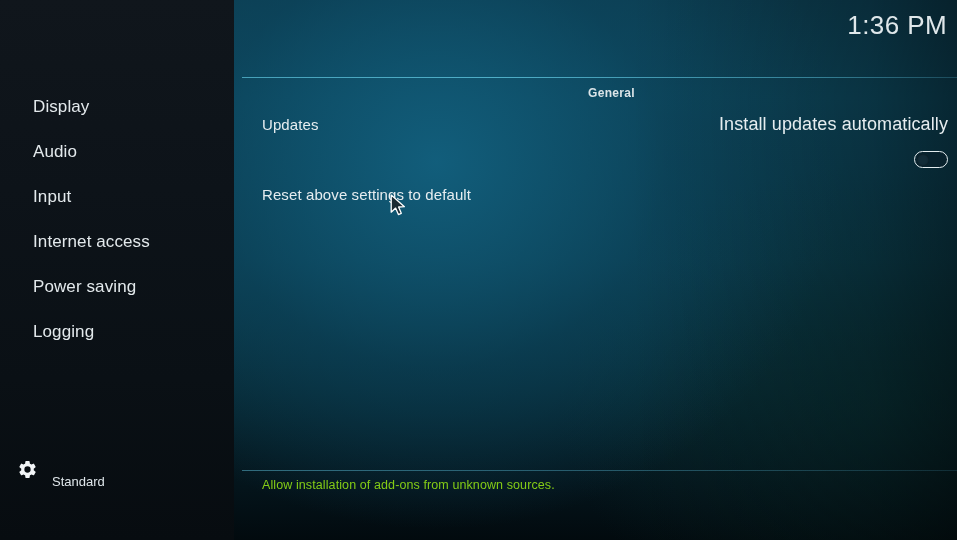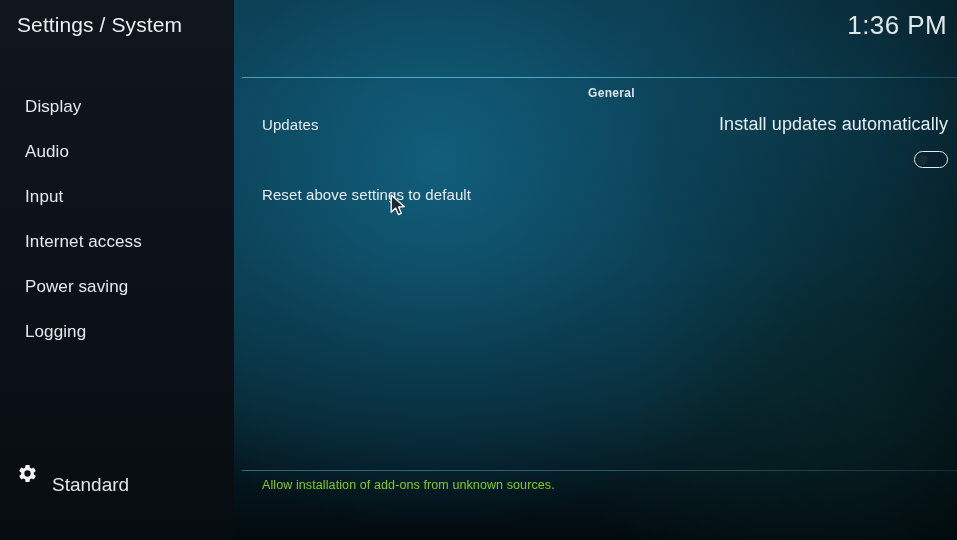--- a/index.html
+++ b/index.html
@@ -43,21 +43,21 @@
   .sidebar-title {
     position:absolute;
     left:17px; top:13px;
     font-size:21px;
     color:#e9eef1;
     letter-spacing:0.1px;
     white-space:nowrap;
   }
   .nav {
     position:absolute;
-    left:8px; top:84px; width:234px;
+    left:16px; top:84px; width:234px;
   }
   .nav-item {
     position:relative;
     height:45px;
     display:flex;
     align-items:center;
     padding-left:17px;
     font-size:17px;
     color:#e3e9ec;
     letter-spacing:0.1px;
@@ -76,21 +76,21 @@
   }
 
   .profile {
     position:absolute;
     left:17px; top:450px;
     display:flex;
     align-items:center;
     gap:14px;
   }
   .profile-label {
-    font-size:19px;
+    font-size:13px;
     color:#dfe6ea;
     margin-top:24px;
   }
   .gear-icon { display:block; }
 
   
   .main {
     position:absolute;
     left:242px; top:0; width:723px; height:525px;
     z-index:2;
@@ -200,21 +200,20 @@
 </style>
 </head>
 <body>
 
 <div id="app">
 
   <div class="bg-main"></div>
 
   <div class="sidebar">
 
-    <div class="sidebar-title">Settings / System</div>
 
     <div class="nav">
 
       <div class="nav-item">
         <span>Display</span>
       </div>
 
       <div class="nav-item">
         <span>Audio</span>
       </div>

